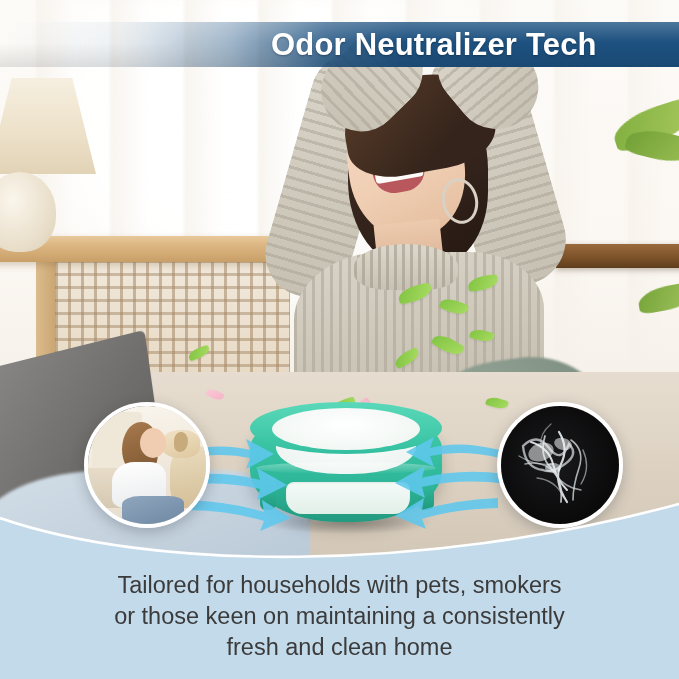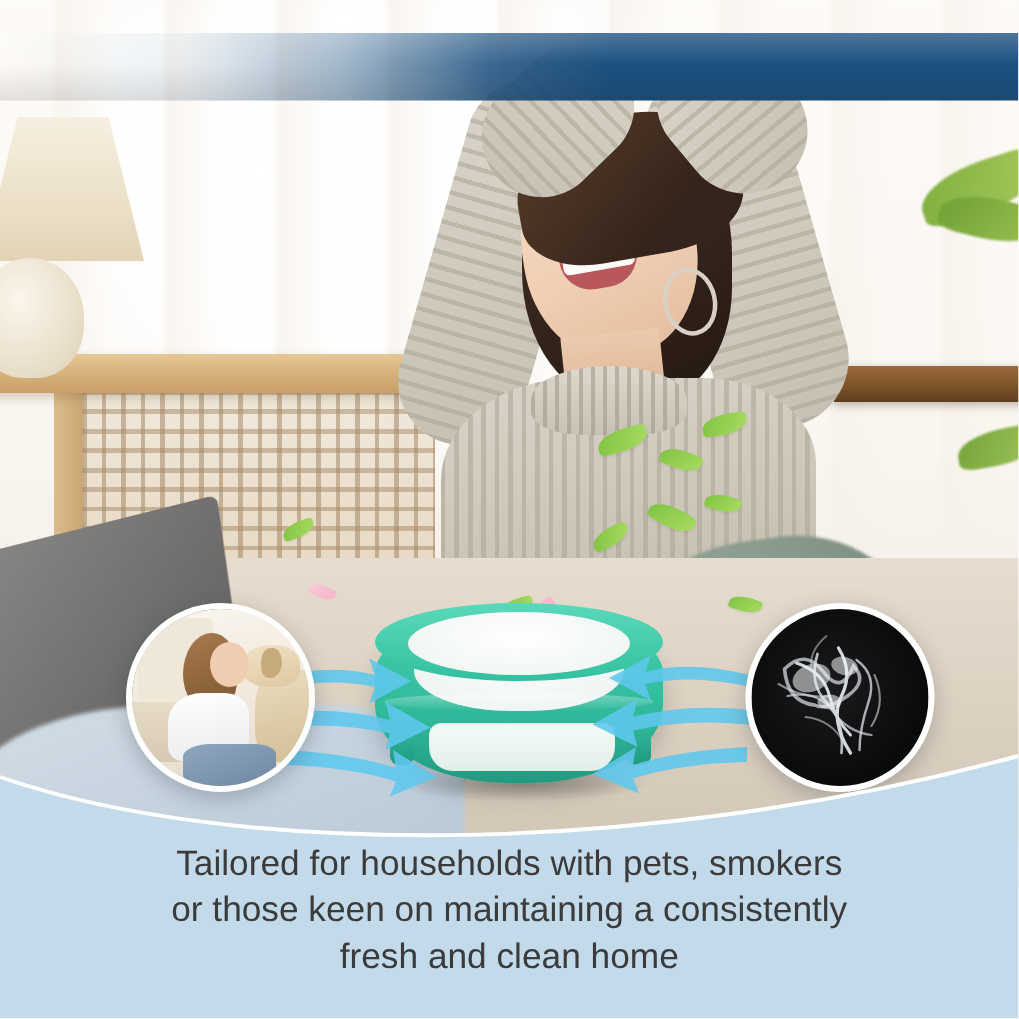--- a/index.html
+++ b/index.html
@@ -323,21 +323,21 @@
     font-size:31px;font-weight:bold;color:#ffffff;
     letter-spacing:.2px;white-space:nowrap;
     text-shadow:0 1px 2px rgba(0,0,0,.30);
   }
 
   
   .caption-panel{
     left:0;top:482px;width:679px;height:197px;
   }
   .caption-text{
-    position:absolute;left:0;top:78px;width:679px;
+    position:absolute;left:0;top:88px;width:679px;
     text-align:center;
     font-size:23.5px;line-height:31px;color:#3b3b3b;
     white-space:pre-line;
   }
 </style>
 </head>
 <body>
 
 <div id="stage">
 
@@ -471,14 +471,15 @@
       <path d="M0 36 C 150 88, 420 92, 679 22 L679 197 L0 197 Z" fill="#c3daea"></path>
       <path d="M0 36 C 150 88, 420 92, 679 22" fill="none" stroke="#ffffff" stroke-width="2.6"></path>
     </svg>
     <div class="caption-text">Tailored for households with pets, smokers
 or those keen on maintaining a consistently
 fresh and clean home</div>
   </div>
 
   <div class="layer banner"></div>
   <div class="layer banner-sheen"></div>
+  <div class="banner-text">Odor Neutralizer Tech</div>
 
 </div>
 
 </body></html>

